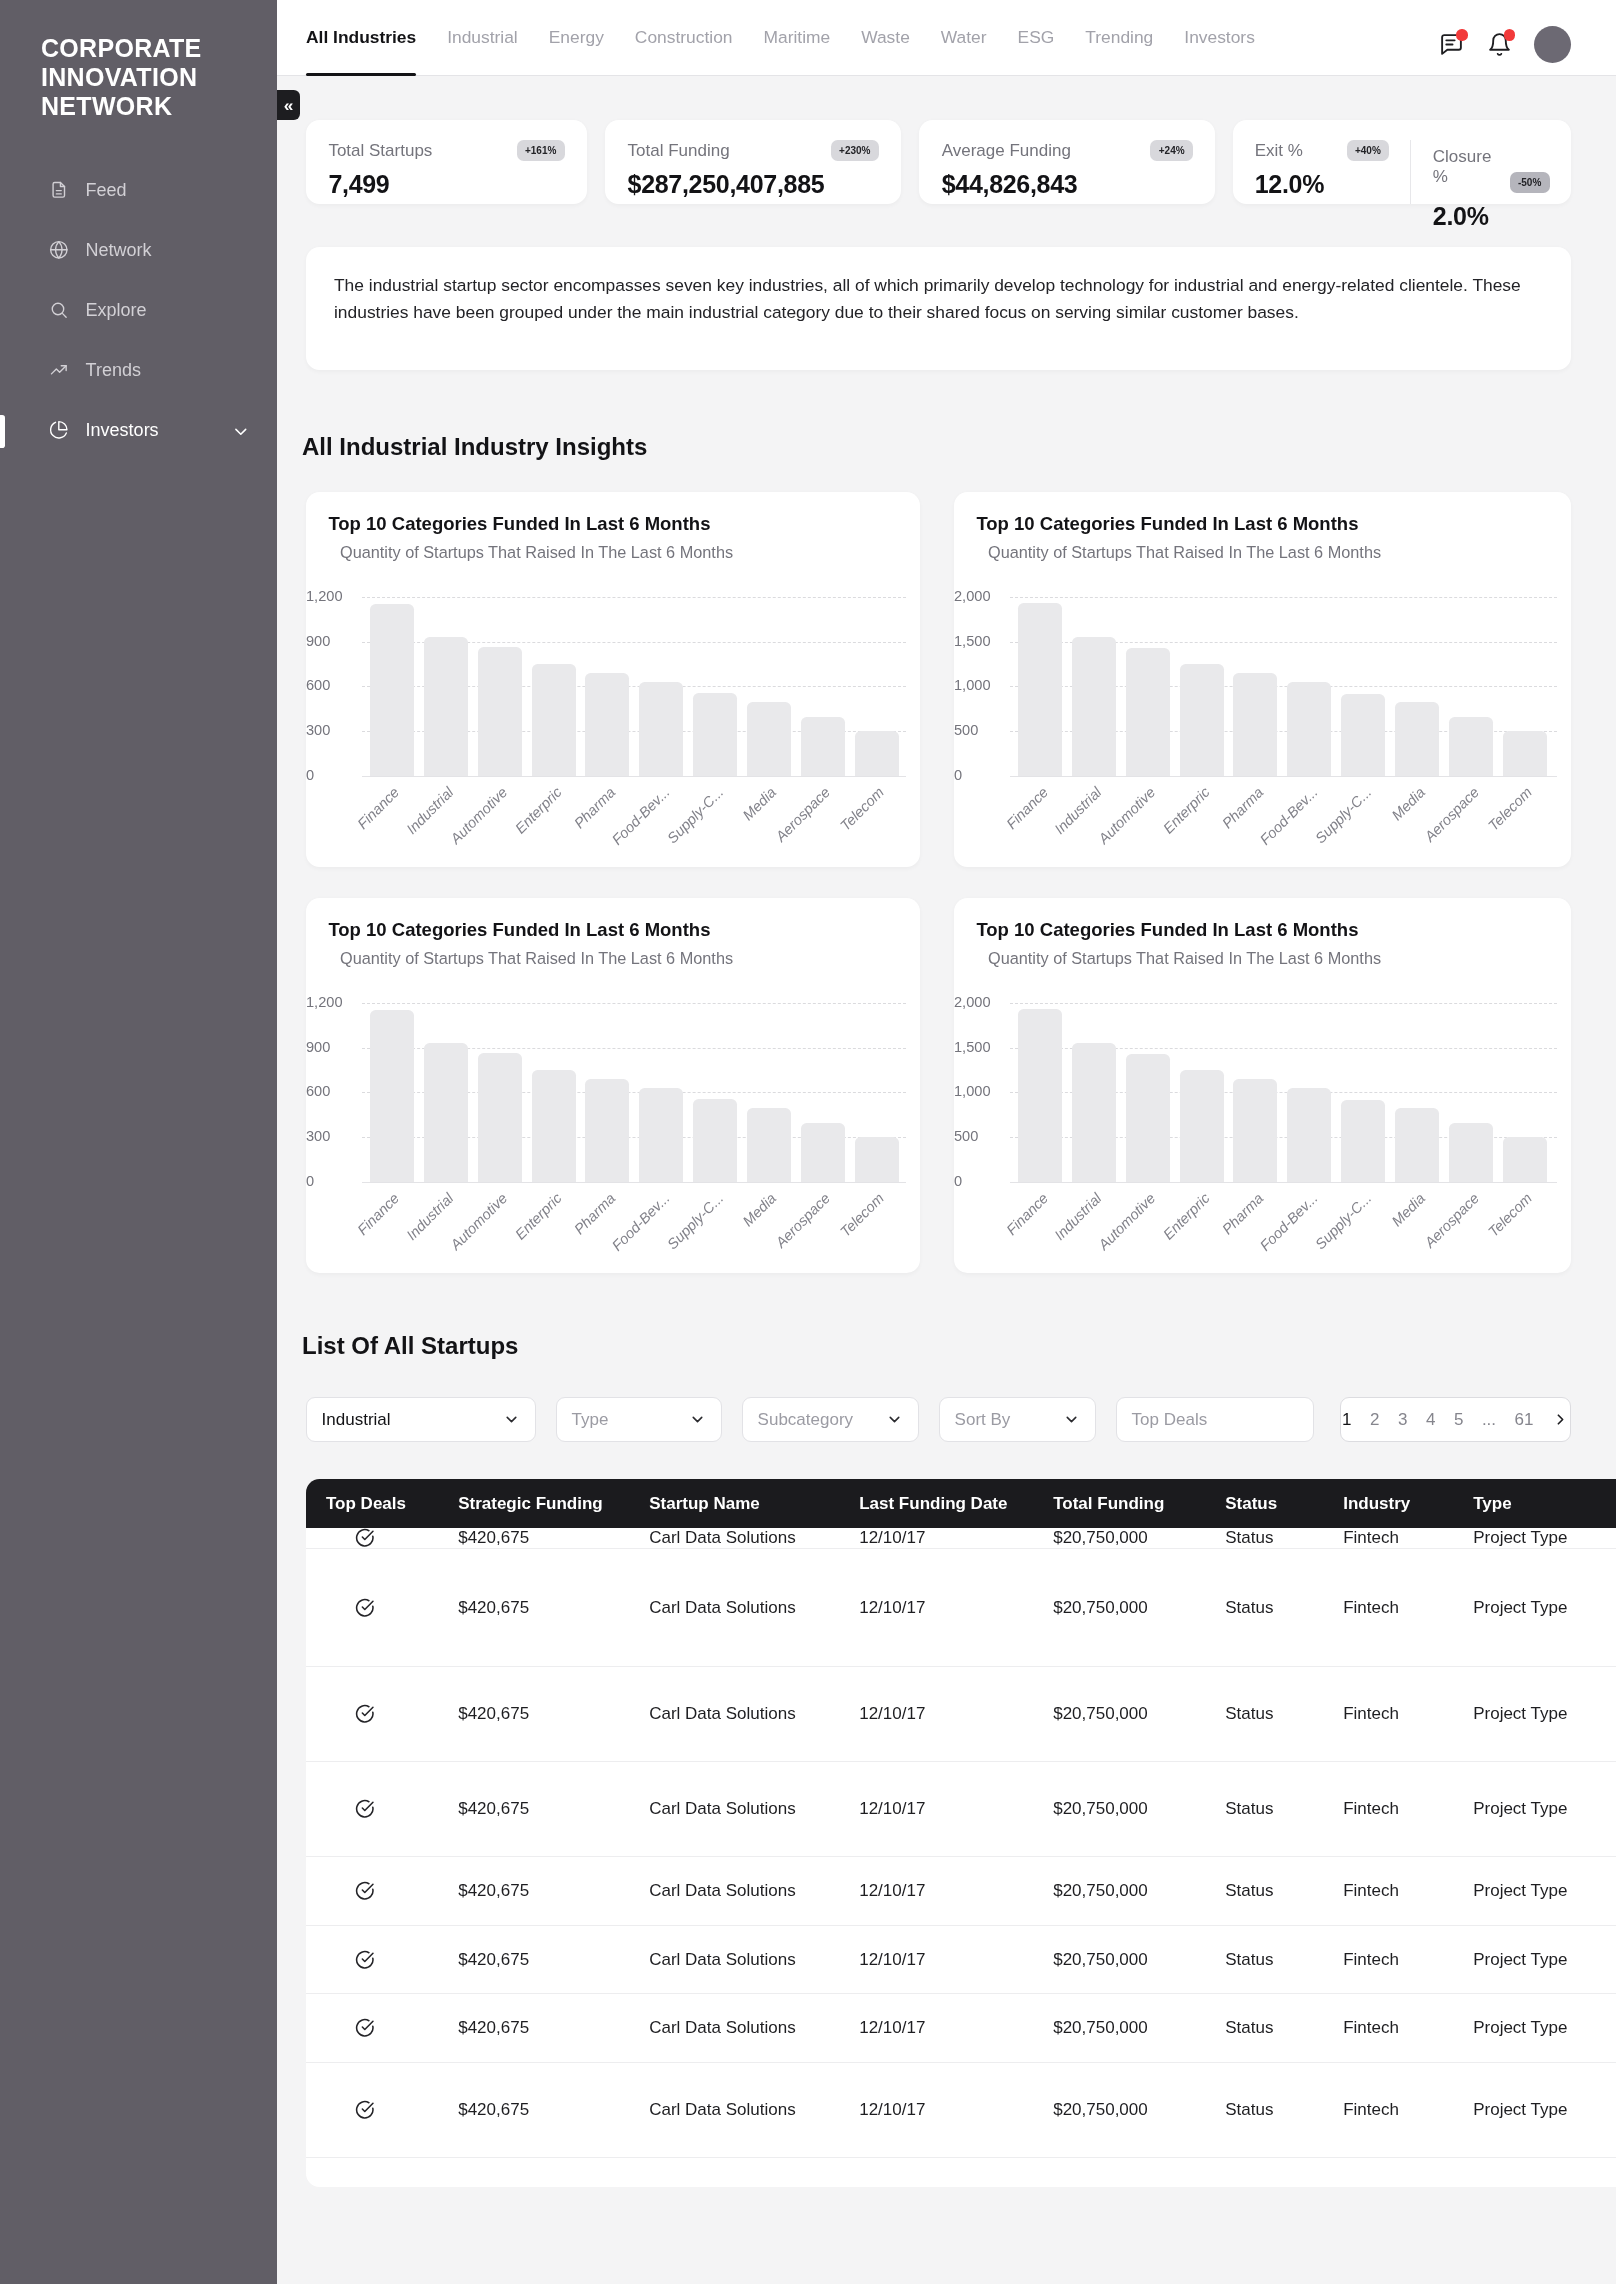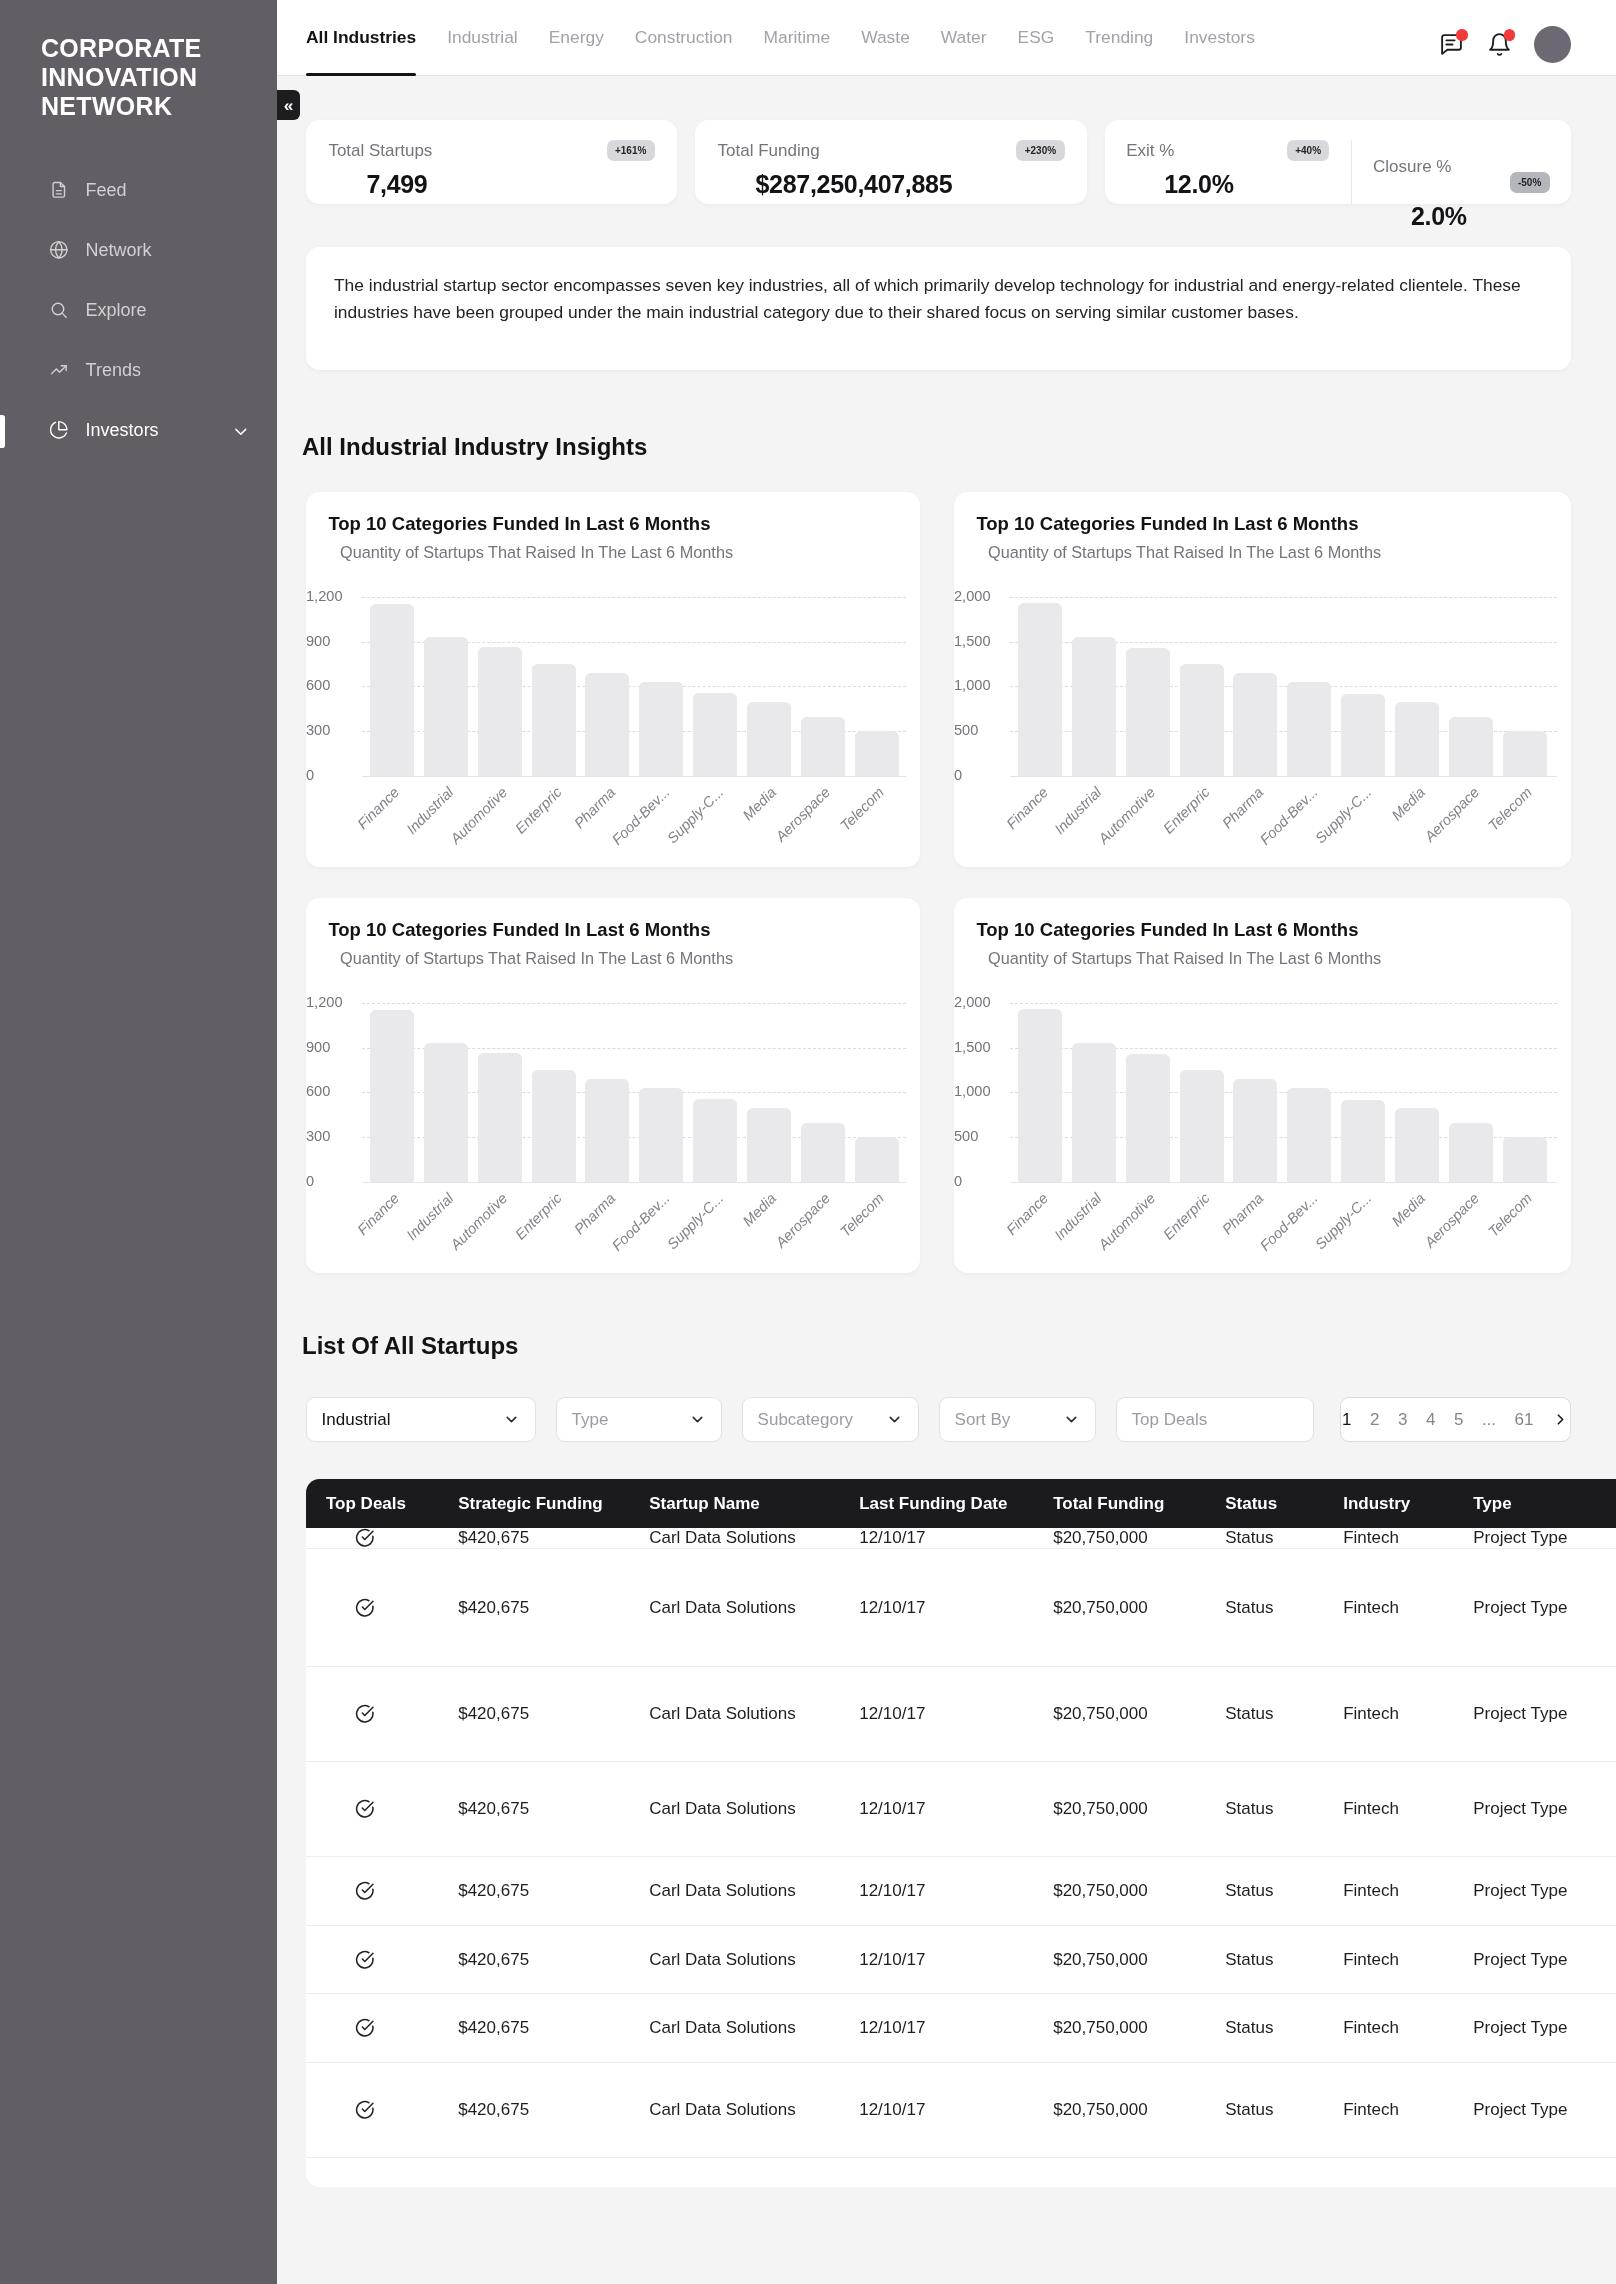--- a/index.html
+++ b/index.html
@@ -33,21 +33,21 @@
   .dot { position:absolute; top:-2.2px; right:-3.4px; width:11.2px; height:11.2px; border-radius:50%; background:#f23a3a; }
   .avatar { width:37px; height:37px; border-radius:50%; background:#6c6973; cursor:pointer; }
   
   .stats { position:absolute; top:120px; left:29px; width:1265px; height:84px; display:flex; gap:18px; }
   .scard { background:#fff; border-radius:13.5px; padding:20px 22.4px 0 22.4px; box-shadow:0 1.1px 4.5px rgba(0,0,0,.035); }
   .scard.w1 { flex:474 0 0; } .scard.w2 { flex:504 0 0; } .scard.w4 { flex:677 0 0; padding:20px 0 0 0; display:flex; }
   .srow { display:flex; align-items:center; justify-content:space-between; }
   .slabel { font-size:17px; color:#74747c; }
   .badge { background:#d8d8dc; border-radius:6.7px; padding:5px 8.4px; font-size:10px; font-weight:700; color:#232327; white-space:nowrap; }
   .badge.dark { background:#b5b5bc;margin-top:32px; }
-  .svalue { margin-top:9px; font-size:25px; font-weight:700; color:#131316; letter-spacing:-0.3px;margin-left:38px; }
+  .svalue { margin-top:9px; font-size:25px; font-weight:700; color:#131316; letter-spacing:-0.3px; }
   .half { flex:1.15; padding:0 21.3px; } .half.r { flex:1; border-left:1.1px solid #e7e7ea; }
   
   .desc { position:absolute; top:247px; left:29px; width:1265px; height:123px; background:#fff; border-radius:13.5px; padding:25px 28px; box-shadow:0 1.1px 4.5px rgba(0,0,0,.035); }
   .desc-title { font-size:18.5px; font-weight:700; margin-bottom:14.6px; }
   .desc-body { font-size:17.4px; color:#232327; line-height:27px; }
   
   .sec-title { position:absolute; left:25px; font-size:24px; font-weight:700; color:#131316; }
   .charts { position:absolute; top:492px; left:29px; width:1265px; display:grid; grid-template-columns:614px 617px; column-gap:34px; row-gap:31px;text-decoration:underline; }
   .chart-card { position:relative; height:375px; background:#fff; border-radius:13.5px; box-shadow:0 1.1px 4.5px rgba(0,0,0,.035); overflow:hidden; }
   .c-title { position:absolute; top:21.3px; left:22.4px; font-size:18.5px; font-weight:700; }
@@ -186,20 +186,27 @@
         <span class="badge">+161%</span>
       </div>
       <div class="svalue">7,499</div>
     </div>
     <div class="scard w2">
       <div class="srow">
         <span class="slabel">Total Funding</span>
         <span class="badge">+230%</span>
       </div>
       <div class="svalue">$287,250,407,885</div>
+    </div>
+    <div class="scard w2">
+      <div class="srow">
+        <span class="slabel">Average Funding</span>
+        <span class="badge">+24%</span>
+      </div>
+      <div class="svalue">$44,826,843</div>
     </div>
     <div class="scard w4">
       <div class="half">
         <div class="srow">
           <span class="slabel">Exit %</span>
           <span class="badge">+40%</span>
         </div>
         <div class="svalue">12.0%</div>
       </div>
       <div class="half r">

